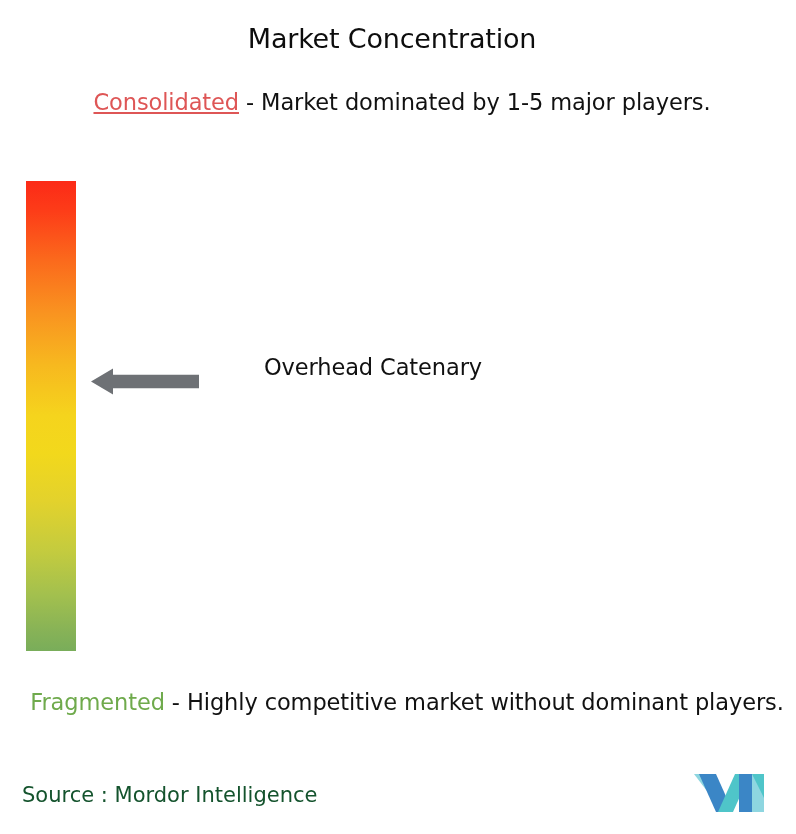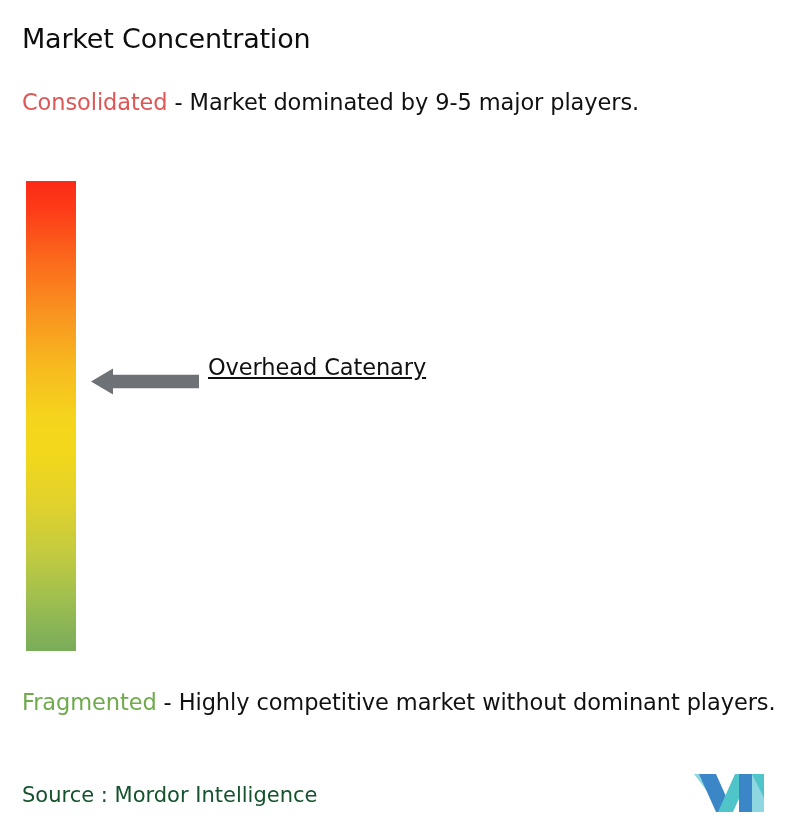--- a/index.html
+++ b/index.html
@@ -11,20 +11,21 @@
   body {
     font-family: "DejaVu Sans", sans-serif;
     -webkit-font-smoothing: antialiased;
   }
   #canvas {
     position: relative;
     width: 796px;
     height: 834px;
     background: #ffffff;
     overflow: hidden;
+    text-align: center;
   }
 
   
   .chart-title {
     position: absolute;
     left: 22px;
     top: 22px;
     width: 740px;
     font-size: 27px;
     line-height: 34px;
@@ -49,20 +50,21 @@
     left: 22px;
     top: 686px;
     width: 770px;
     font-size: 22.5px;
     line-height: 32px;
     color: #111111;
     letter-spacing: -0.1px;
   }
   .kw-consolidated {
     color: #de5656;
+    text-decoration: underline;
   }
   .kw-fragmented {
     color: #6faa4c;
   }
   .kw-gap {
     display: inline-block;
     width: 7px;
   }
 
   
@@ -107,21 +109,20 @@
     left: 208px;
     top: 350px;
     width: 330px;
     font-size: 22.5px;
     line-height: 35px;
     color: #111111;
     letter-spacing: -0.1px;
   }
   .arrow-label .ln {
     display: block;
-    text-decoration: underline;
   }
 
   
   .source-note {
     position: absolute;
     left: 22px;
     top: 781px;
     font-size: 21px;
     line-height: 28px;
     color: #14532d;
@@ -139,21 +140,21 @@
   }
 </style>
 </head>
 <body>
 
 <div id="canvas">
 
   <div class="chart-title">Market Concentration</div>
 
   <div class="caption-top">
-    <span class="kw-consolidated">Consolidated</span><span class="kw-gap"></span><span>- Market dominated by 9-5 major players.</span>
+    <span class="kw-consolidated">Consolidated</span><span class="kw-gap"></span><span>- Market dominated by 1-5 major players.</span>
   </div>
 
   <div class="gradient-bar"></div>
 
   <div class="arrow-annotation">
     <svg width="108" height="29" viewBox="0 0 108 29" xmlns="http://www.w3.org/2000/svg">
       <polygon points="0,14.5 22,1.5 22,7.8 108,7.8 108,21.2 22,21.2 22,27.5" fill="#6e7175"></polygon>
     </svg>
   </div>
 

